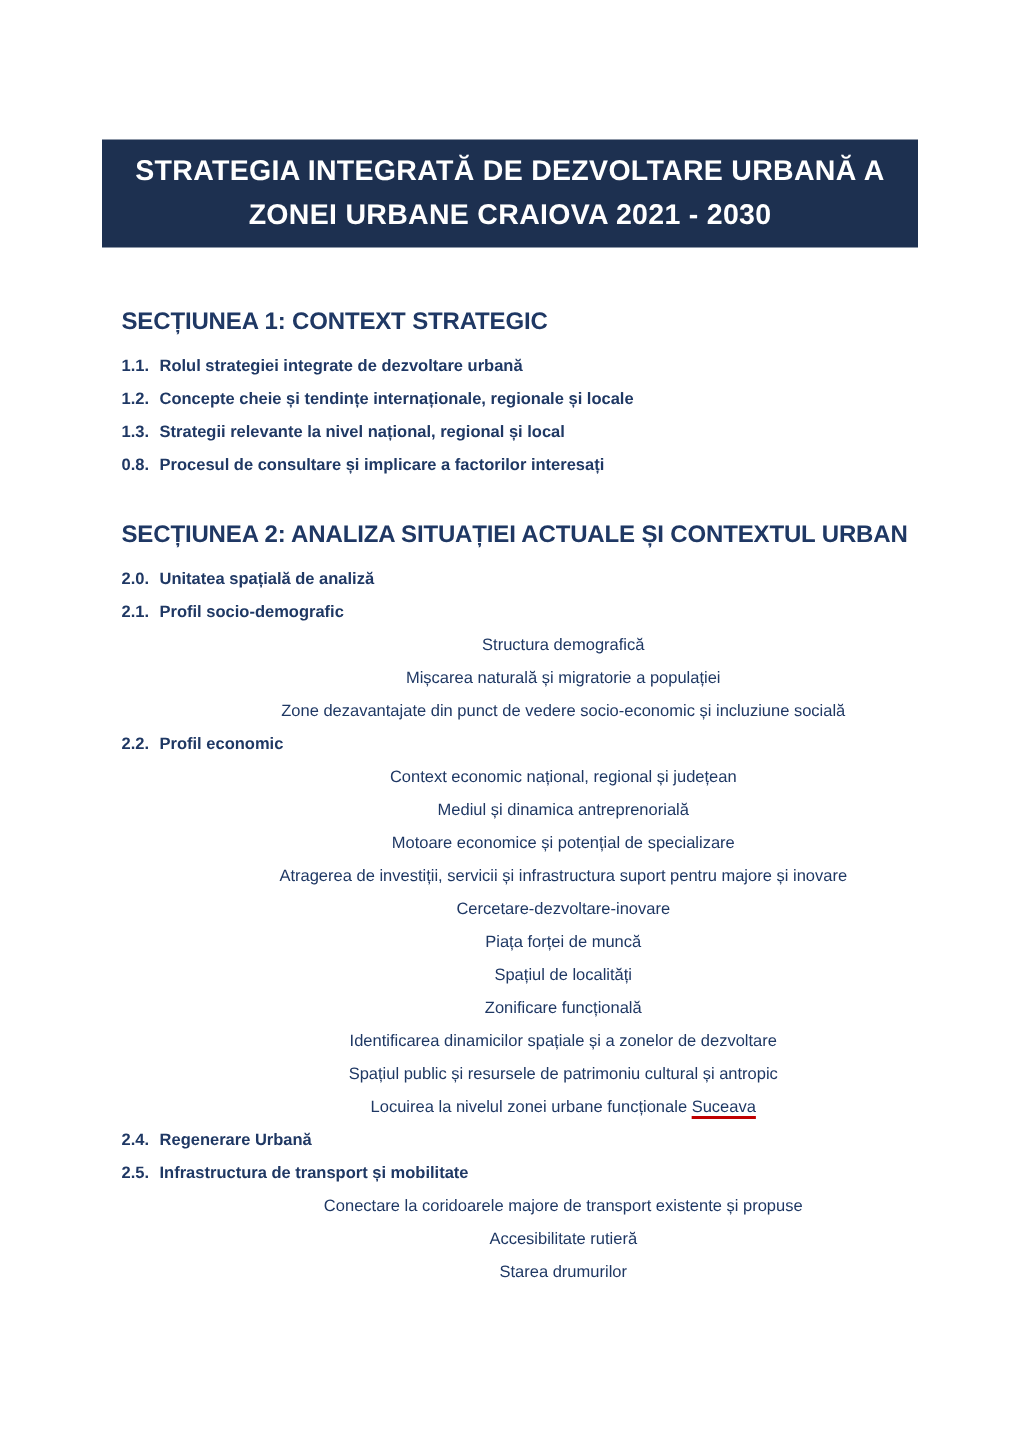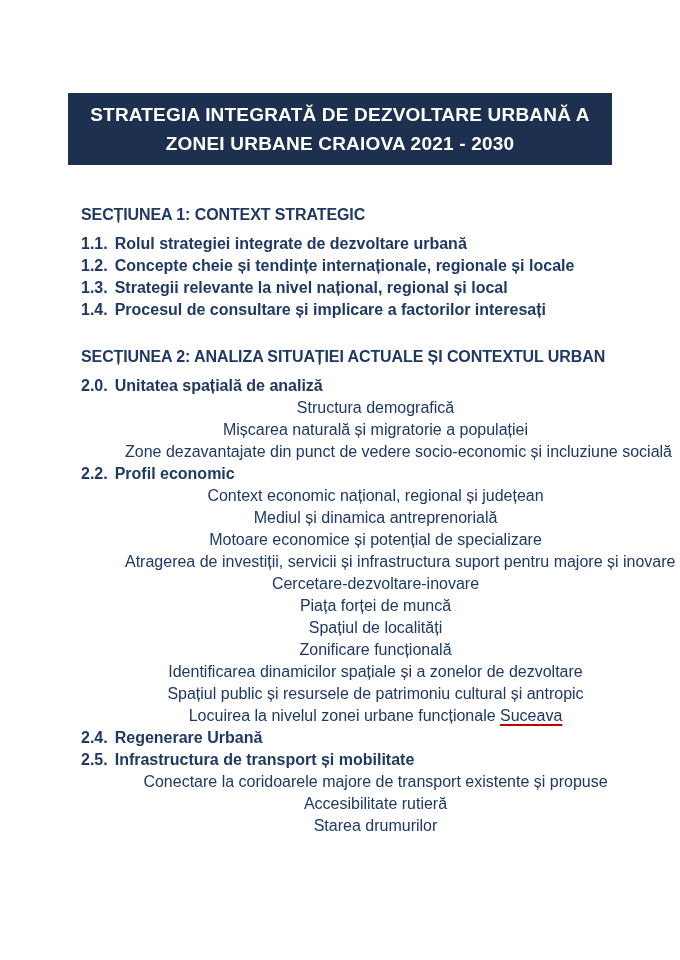--- a/index.html
+++ b/index.html
@@ -39,21 +39,21 @@
   }
   .section { margin: 0; }
   .section + .section { margin-top: 27px; }
   .section-heading {
     font-size: 16px;
     font-weight: bold;
     letter-spacing: -0.1px;
     margin: 0 0 9px 0;
   }
   .toc-item {
-    font-size: 16px;
+    font-size: 11px;
     line-height: 22px;
     white-space: nowrap;
   }
   .toc-item.numbered { font-weight: bold; }
   .toc-item.sub { padding-left: 44px; font-weight: normal; text-align: center; }
   .num { margin-right: 7px; }
   .misspelled {
     text-decoration: underline;
     text-decoration-color: var(--misspell-color, #c00000);
     text-decoration-thickness: 2px;
@@ -67,25 +67,26 @@
   <header class="banner">
     <div>STRATEGIA INTEGRATĂ DE DEZVOLTARE URBANĂ A</div>
     <div>ZONEI URBANE CRAIOVA 2021 - 2030</div>
   </header>
   <main class="toc" id="toc">
       <section class="section">
         <h2 class="section-heading">SECȚIUNEA 1: CONTEXT STRATEGIC</h2>
         <div class="toc-item numbered"><span class="num">1.1.</span><span class="label">Rolul strategiei integrate de dezvoltare urbană</span></div>
         <div class="toc-item numbered"><span class="num">1.2.</span><span class="label">Concepte cheie și tendințe internaționale, regionale și locale</span></div>
         <div class="toc-item numbered"><span class="num">1.3.</span><span class="label">Strategii relevante la nivel național, regional și local</span></div>
-        <div class="toc-item numbered"><span class="num">1.4.</span><span class="label">Procesul de consultare și implicare a factorilor interesați</span></div>
+        <div class="toc-item numbered"><span class="num">0.8.</span><span class="label">Procesul de consultare și implicare a factorilor interesați</span></div>
       </section>
       <section class="section">
         <h2 class="section-heading">SECȚIUNEA 2: ANALIZA SITUAȚIEI ACTUALE ȘI CONTEXTUL URBAN</h2>
         <div class="toc-item numbered"><span class="num">2.0.</span><span class="label">Unitatea spațială de analiză</span></div>
+        <div class="toc-item numbered"><span class="num">2.1.</span><span class="label">Profil socio-demografic</span></div>
         <div class="toc-item sub"><span class="label">Structura demografică</span></div>
         <div class="toc-item sub"><span class="label">Mișcarea naturală și migratorie a populației</span></div>
         <div class="toc-item sub"><span class="label">Zone dezavantajate din punct de vedere socio-economic și incluziune socială</span></div>
         <div class="toc-item numbered"><span class="num">2.2.</span><span class="label">Profil economic</span></div>
         <div class="toc-item sub"><span class="label">Context economic național, regional și județean</span></div>
         <div class="toc-item sub"><span class="label">Mediul și dinamica antreprenorială</span></div>
         <div class="toc-item sub"><span class="label">Motoare economice și potențial de specializare</span></div>
         <div class="toc-item sub"><span class="label">Atragerea de investiții, servicii și infrastructura suport pentru majore și inovare</span></div>
         <div class="toc-item sub"><span class="label">Cercetare-dezvoltare-inovare</span></div>
         <div class="toc-item sub"><span class="label">Piața forței de muncă</span></div>

